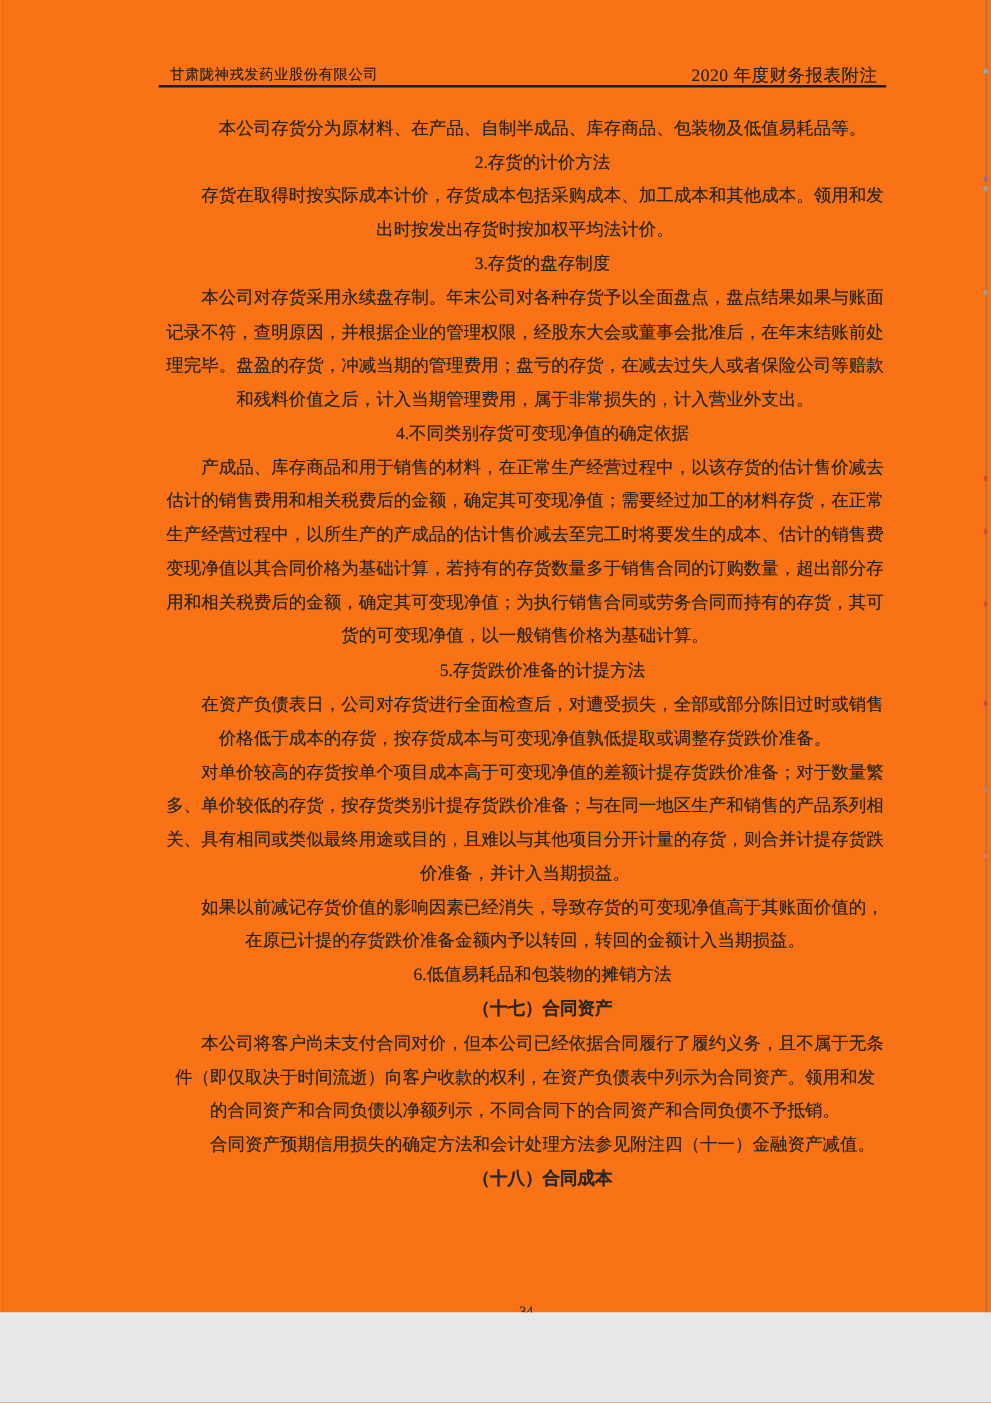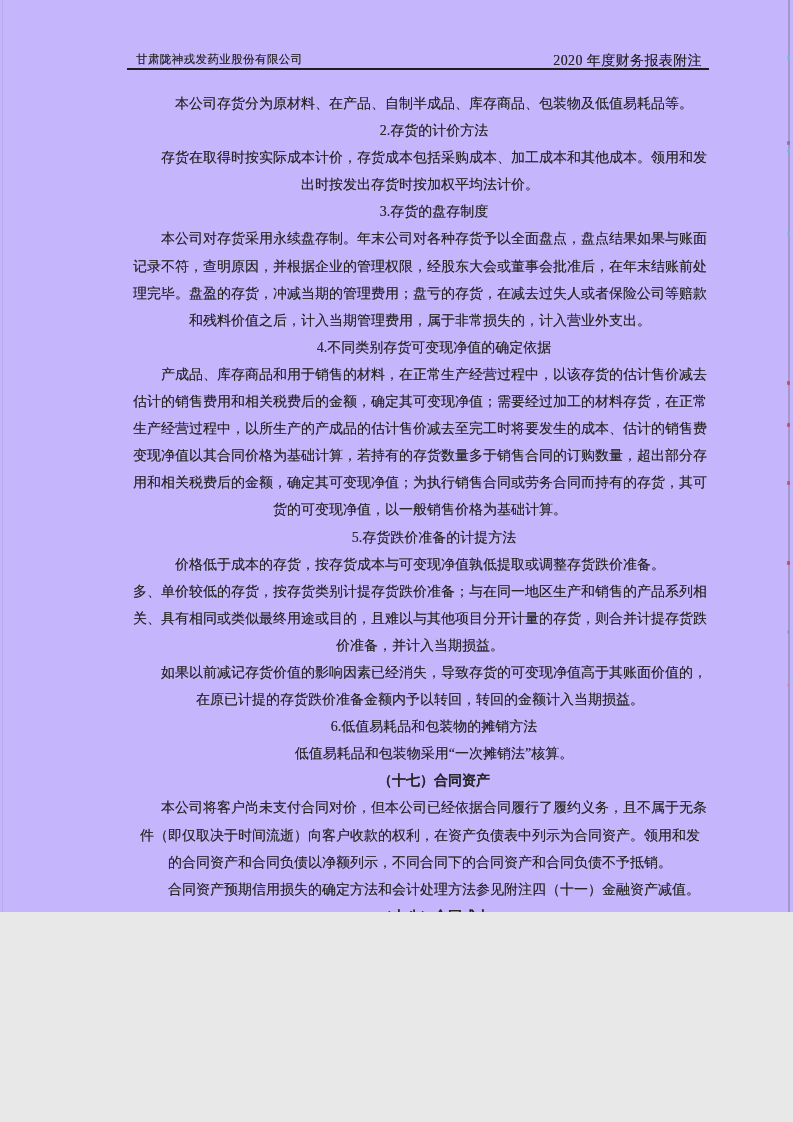--- a/index.html
+++ b/index.html
@@ -1,19 +1,19 @@
 <!DOCTYPE html>
 <html><head>
 <meta charset="utf-8">
 <style>
   html,body{margin:0;padding:0;background:#e8e8e8;}
   .page{
     position:relative;
-    width:793px;height:912px;
-    background:#c4b5fd;
+    width:793px;height:1050px;
+    background:#f97316;
     overflow:hidden;
     font-family:"Liberation Serif","DejaVu Serif",serif;
     color:#262626;
   }
   
   .hdr-company{
     position:absolute;left:136px;top:52px;
     font-size:11.5px;letter-spacing:.4px;color:#242424;
     white-space:nowrap;
     text-shadow:0 0 .5px rgba(40,40,40,.55);
@@ -86,28 +86,29 @@
       <div class="line">理完毕。盘盈的存货，冲减当期的管理费用；盘亏的存货，在减去过失人或者保险公司等赔款</div>
       <div class="line">和残料价值之后，计入当期管理费用，属于非常损失的，计入营业外支出。</div>
       <div class="line indent">4.不同类别存货可变现净值的确定依据</div>
       <div class="line indent">产成品、库存商品和用于销售的材料，在正常生产经营过程中，以该存货的估计售价减去</div>
       <div class="line">估计的销售费用和相关税费后的金额，确定其可变现净值；需要经过加工的材料存货，在正常</div>
       <div class="line">生产经营过程中，以所生产的产成品的估计售价减去至完工时将要发生的成本、估计的销售费</div>
       <div class="line">变现净值以其合同价格为基础计算，若持有的存货数量多于销售合同的订购数量，超出部分存</div>
       <div class="line">用和相关税费后的金额，确定其可变现净值；为执行销售合同或劳务合同而持有的存货，其可</div>
       <div class="line">货的可变现净值，以一般销售价格为基础计算。</div>
       <div class="line indent">5.存货跌价准备的计提方法</div>
+      <div class="line indent">在资产负债表日，公司对存货进行全面检查后，对遭受损失，全部或部分陈旧过时或销售</div>
       <div class="line">价格低于成本的存货，按存货成本与可变现净值孰低提取或调整存货跌价准备。</div>
+      <div class="line indent">对单价较高的存货按单个项目成本高于可变现净值的差额计提存货跌价准备；对于数量繁</div>
       <div class="line">多、单价较低的存货，按存货类别计提存货跌价准备；与在同一地区生产和销售的产品系列相</div>
       <div class="line">关、具有相同或类似最终用途或目的，且难以与其他项目分开计量的存货，则合并计提存货跌</div>
       <div class="line">价准备，并计入当期损益。</div>
       <div class="line indent">如果以前减记存货价值的影响因素已经消失，导致存货的可变现净值高于其账面价值的，</div>
       <div class="line">在原已计提的存货跌价准备金额内予以转回，转回的金额计入当期损益。</div>
       <div class="line indent">6.低值易耗品和包装物的摊销方法</div>
-      <div class="line indent">低值易耗品和包装物采用“一次摊销法”核算。</div>
       <div class="line indent bold">（十七）合同资产</div>
       <div class="line indent">本公司将客户尚未支付合同对价，但本公司已经依据合同履行了履约义务，且不属于无条</div>
       <div class="line">件（即仅取决于时间流逝）向客户收款的权利，在资产负债表中列示为合同资产。领用和发</div>
       <div class="line">的合同资产和合同负债以净额列示，不同合同下的合同资产和合同负债不予抵销。</div>
       <div class="line indent">合同资产预期信用损失的确定方法和会计处理方法参见附注四（十一）金融资产减值。</div>
       <div class="line indent bold">（十八）合同成本</div>
     </div>
 
   <div class="footer-pageno">34</div>
 

